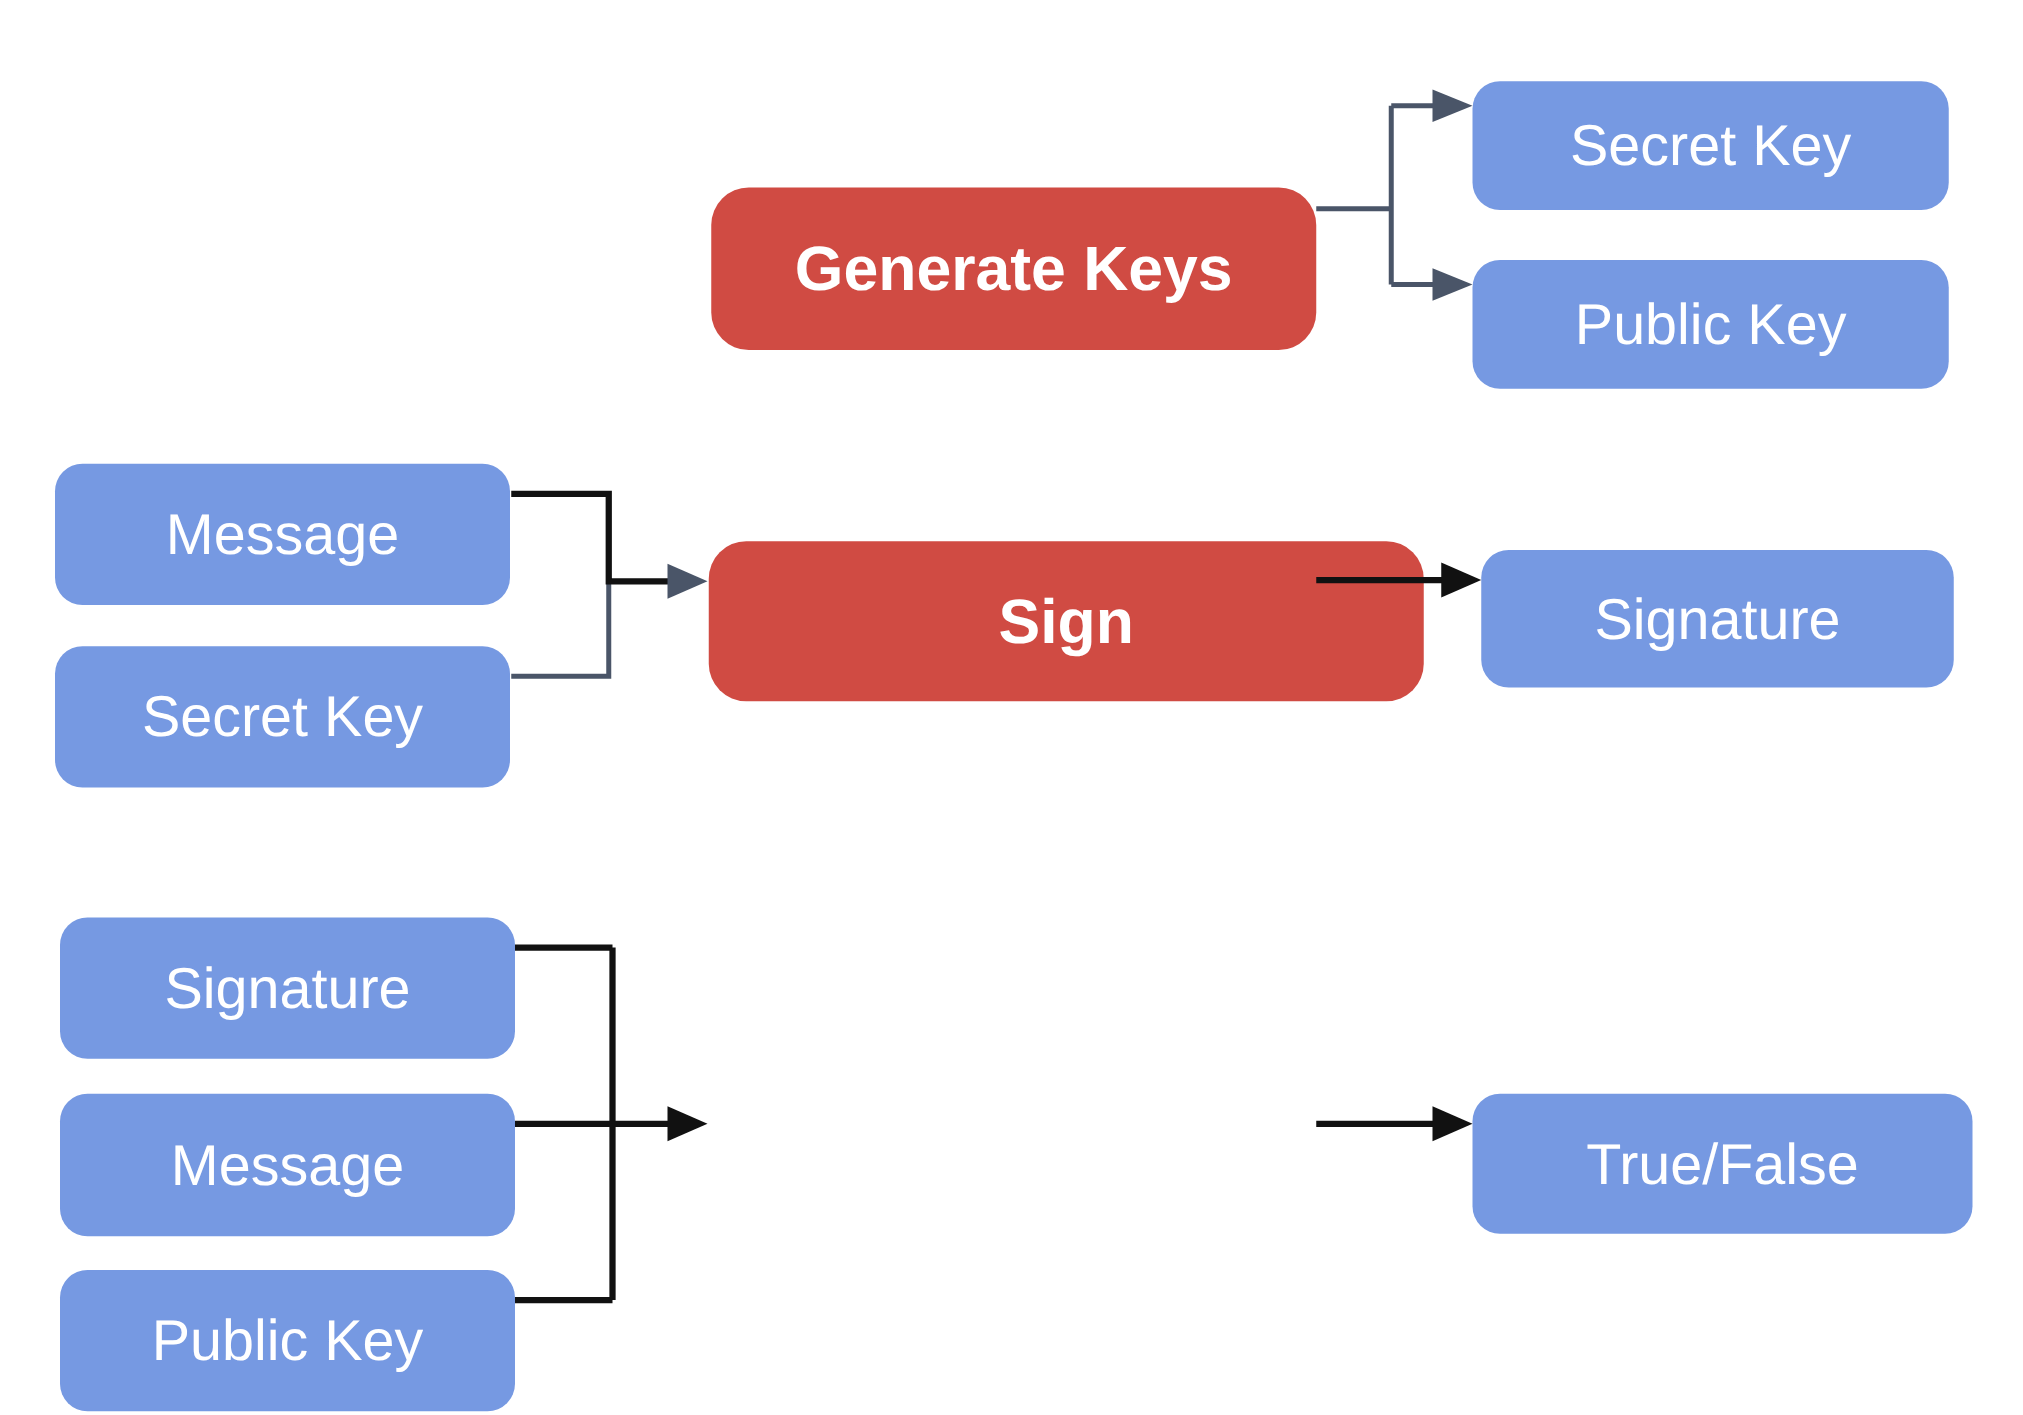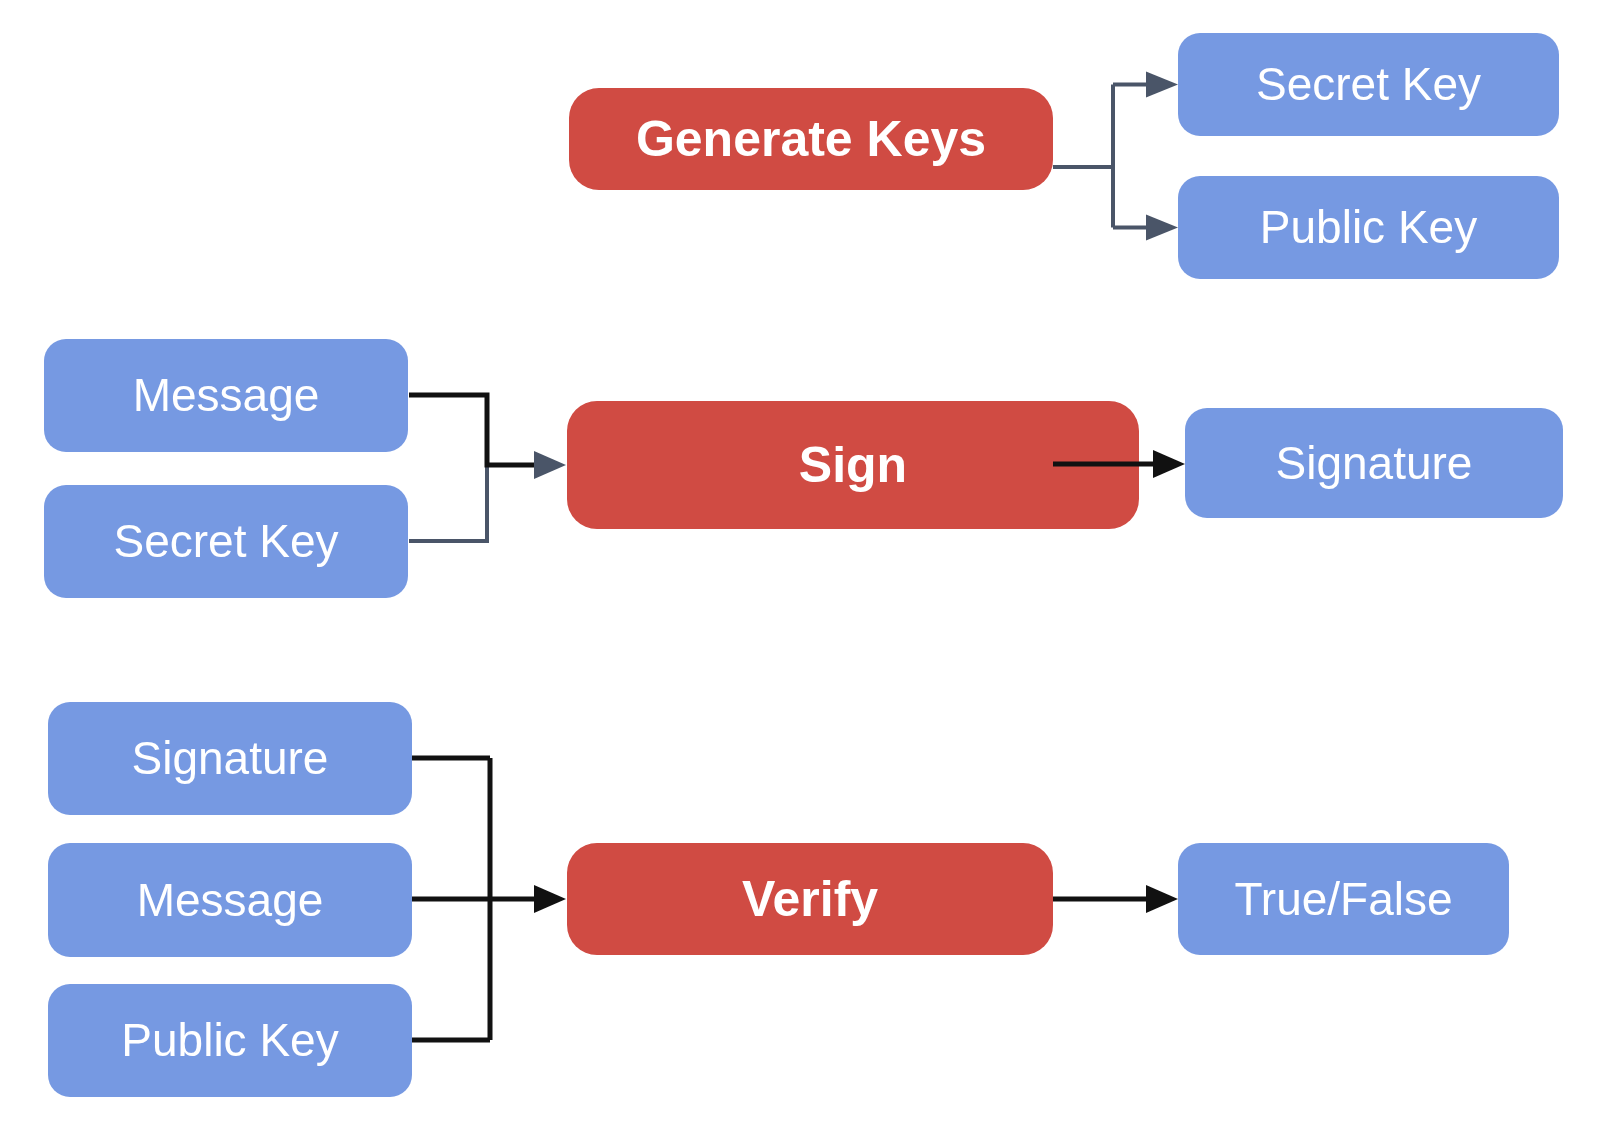--- a/index.html
+++ b/index.html
@@ -25,20 +25,21 @@
   .node {
     position: absolute;
     z-index: 1;
     display: flex;
     align-items: center;
     justify-content: center;
     color: var(--label-text, #ffffff);
     text-align: left;
     line-height: 1.1;
     white-space: nowrap;
+    margin-top: 32px;
   }
   .node.data {
     background: var(--data-fill, #7699e2);
     border-radius: 22px;
     font-size: 46px;
     font-weight: 400;
   }
   .node.process {
     background: var(--process-fill, #d04b43);
     border-radius: 30px;
@@ -48,21 +49,21 @@
   .conn-dark   { stroke: var(--connector-dark, #4a5568); stroke-width: 4; fill: none; }
   .conn-black  { stroke: var(--connector-black, #111111); stroke-width: 5; fill: none; }
   .head-dark   { fill: var(--connector-dark, #4a5568); stroke: none; }
   .head-black  { fill: var(--connector-black, #111111); stroke: none; }
 </style>
 </head>
 <body>
 
 <div class="canvas">
 
-  <div class="node process" style="left:569px; top:88px; width:484px; height:102px">
+  <div class="node process" style="left:569px; top:118px; width:484px; height:130px">
     <span>Generate Keys</span>
   </div>
 
   <div class="node data" style="left:1178px; top:33px; width:381px; height:103px">
     <span>Secret Key</span>
   </div>
 
   <div class="node data" style="left:1178px; top:176px; width:381px; height:103px">
     <span>Public Key</span>
   </div>
@@ -88,25 +89,22 @@
   </div>
 
   <div class="node data" style="left:48px; top:843px; width:364px; height:114px">
     <span>Message</span>
   </div>
 
   <div class="node data" style="left:48px; top:984px; width:364px; height:113px">
     <span>Public Key</span>
   </div>
 
-  <div class="node process" style="left:567px; top:843px; width:486px; height:112px">
-    <span>Verify</span>
-  </div>
 
-  <div class="node data" style="left:1178px; top:843px; width:331px; height:112px">
+  <div class="node data" style="left:1178px; top:843px; width:400px; height:112px">
     <span>True/False</span>
   </div>
 
   <svg class="connectors" width="1618" height="1132" viewBox="0 0 1618 1132">
 
     <path class="conn-dark" d="M1053 167 H1113"></path>
     <path class="conn-dark" d="M1113 84.5 V227.5"></path>
     <path class="conn-dark" d="M1113 84.5 H1150"></path>
     <path class="conn-dark" d="M1113 227.5 H1150"></path>
     <polygon class="head-dark" points="1178,84.5 1146,71.5 1146,97.5"></polygon>

